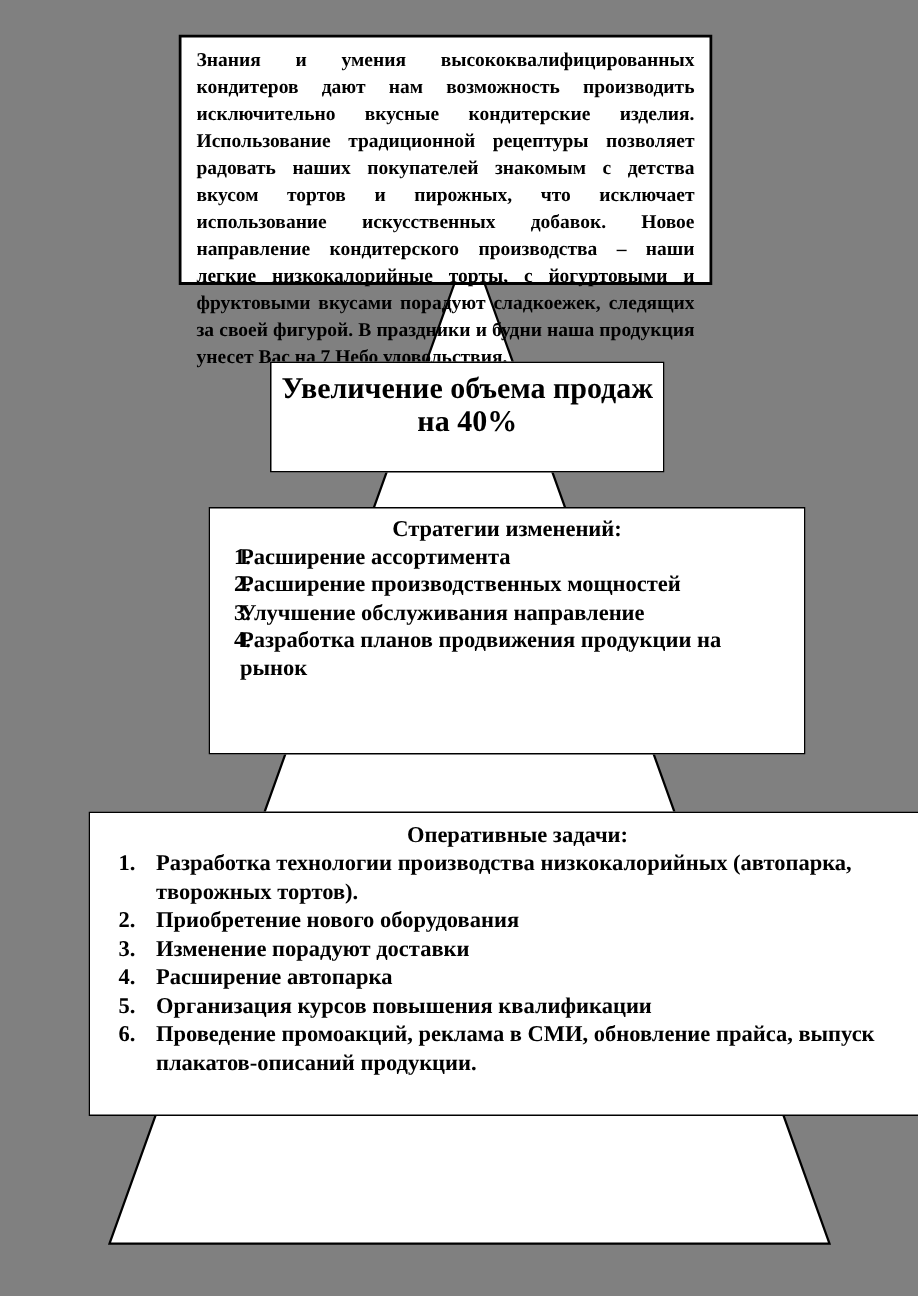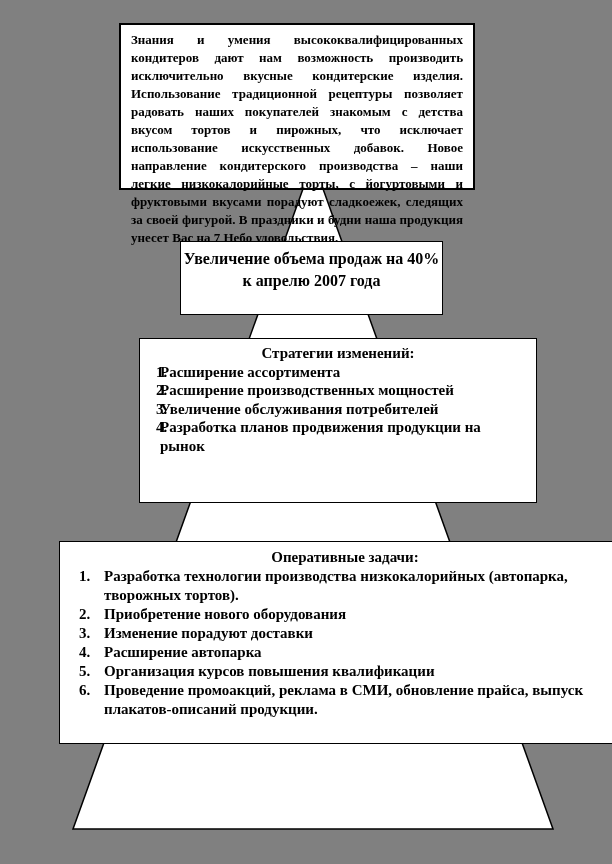--- a/index.html
+++ b/index.html
@@ -39,21 +39,21 @@
   .mission-box p {
     margin: 0;
     font-size: 13px;
     line-height: 18px;
     text-align: justify;
   }
   .goal-box {
     left: 180px; top: 241px;
     width: 263px; height: 74px;
     text-align: center;
-    font-size: 16px;
+    font-size: 20px;
     line-height: 22px;
     padding-top: 6px;
   }
   .strategy-box {
     left: 139px; top: 338px;
     width: 398px; height: 165px;
     font-size: 15px;
     line-height: 18.5px;
     padding-top: 5px;
   }
@@ -91,29 +91,28 @@
   <svg class="pyramid-svg" viewBox="0 0 612 864" aria-hidden="true">
     <polygon points="313,161 73,829 553,829"></polygon>
   </svg>
 
   <div class="box mission-box">
     <p>Знания и умения высококвалифицированных кондитеров дают нам возможность производить исключительно вкусные кондитерские изделия. Использование традиционной рецептуры позволяет радовать наших покупателей знакомым с детства вкусом тортов и пирожных, что исключает использование искусственных добавок. Новое направление кондитерского производства – наши легкие низкокалорийные торты, с йогуртовыми и фруктовыми вкусами порадуют сладкоежек, следящих за своей фигурой. В праздники и будни наша продукция унесет Вас на 7 Небо удовольствия.</p>
   </div>
 
   <div class="box goal-box">
     <div>Увеличение объема продаж на 40%</div>
-    <div>к апрелю 2007 года</div>
   </div>
 
   <div class="box strategy-box">
     <div class="box-title">Стратегии изменений:</div>
     <ol class="num-list">
       <li>Расширение ассортимента</li>
       <li>Расширение производственных мощностей</li>
-      <li>Увеличение обслуживания потребителей</li>
+      <li>Улучшение обслуживания направление</li>
       <li>Разработка планов продвижения продукции на рынок</li>
     </ol>
   </div>
 
   <div class="box tasks-box">
     <div class="box-title">Оперативные задачи:</div>
     <ol class="num-list">
       <li>Разработка технологии производства низкокалорийных (автопарка, творожных тортов).</li>
       <li>Приобретение нового оборудования</li>
       <li>Изменение порадуют доставки</li>

